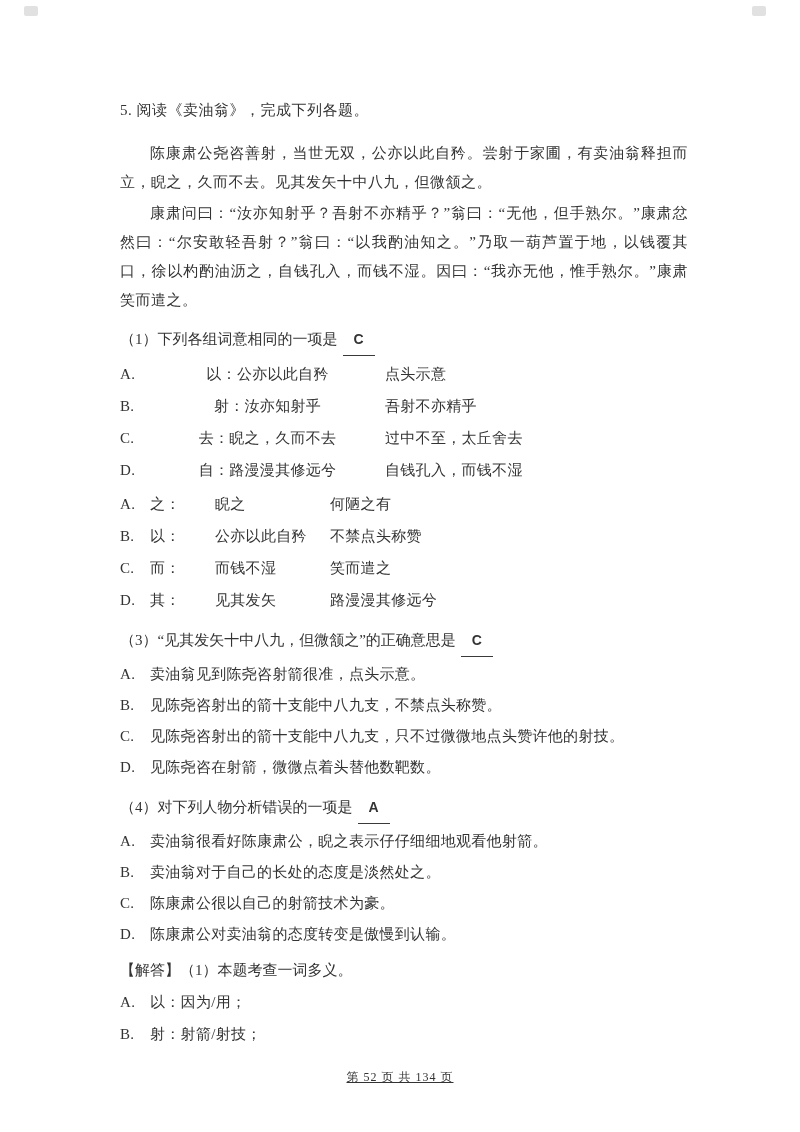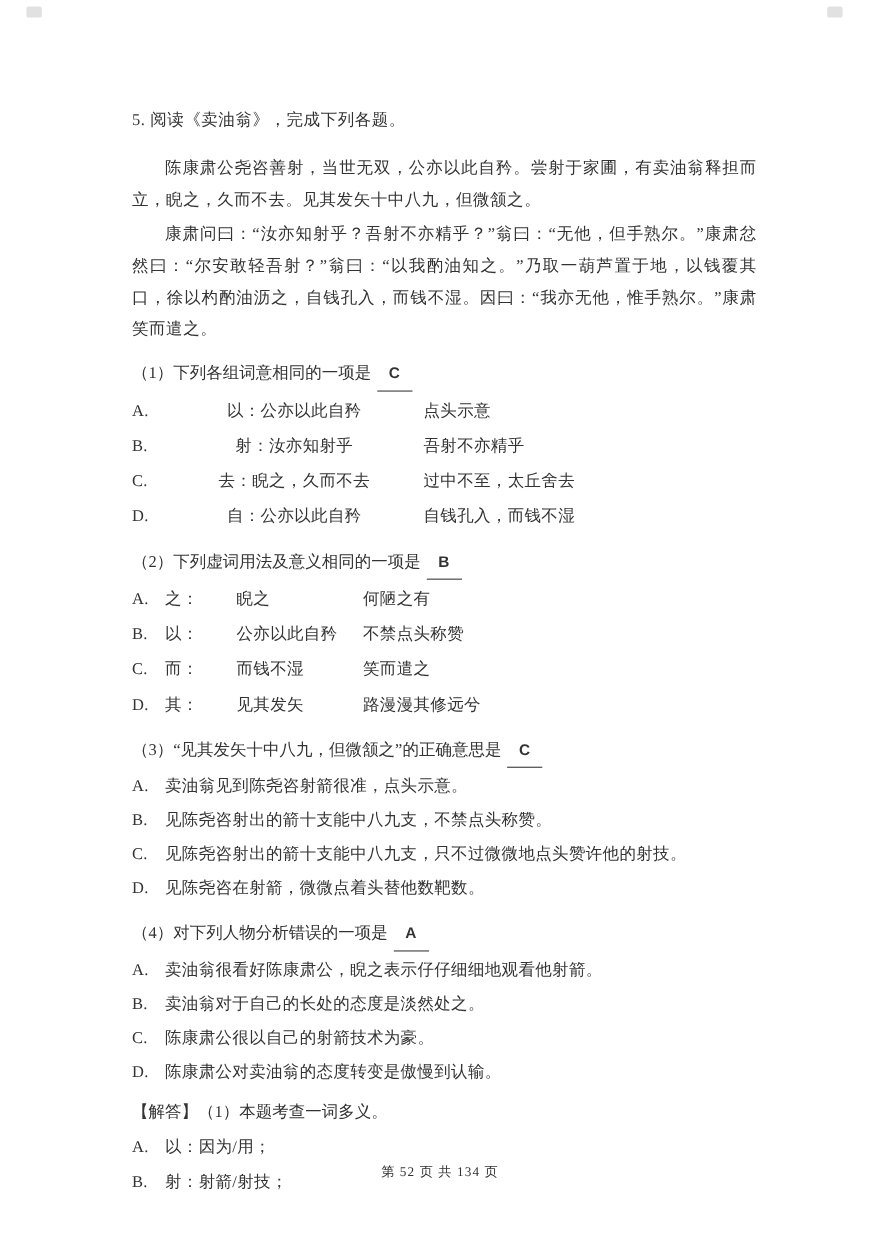--- a/index.html
+++ b/index.html
@@ -80,25 +80,26 @@
   .opt-row.sentence .txt { flex: 1; }
 
   .analysis { margin-top: 4px; }
   .analysis .header-row { line-height: 32px; }
   .analysis .opt-row { line-height: 32px; }
 
   .footer {
     position: absolute;
     left: 0;
     right: 0;
-    bottom: 58px;
+    bottom: 46px;
     text-align: center;
     font-size: 12px;
     color: #333;
     letter-spacing: 1px;
+    text-decoration: underline;
   }
 </style>
 </head>
 <body>
 
 <div class="scan-mark tl"></div>
 <div class="scan-mark tr"></div>
 
 <div class="page">
 
@@ -123,29 +124,26 @@
       <span class="pair-left">射：汝亦知射乎</span>
       <span class="pair-right">吾射不亦精乎</span>
     </div>
     <div class="opt-row pairs">
       <span class="lbl">C.</span>
       <span class="pair-left">去：睨之，久而不去</span>
       <span class="pair-right">过中不至，太丘舍去</span>
     </div>
     <div class="opt-row pairs">
       <span class="lbl">D.</span>
-      <span class="pair-left">自：公亦以此自矜</span>
+      <span class="pair-left">自：路漫漫其修远兮</span>
       <span class="pair-right">自钱孔入，而钱不湿</span>
     </div>
   </section>
 
   <section class="subq">
-    <div class="stem-row">
-      <span>（2）下列虚词用法及意义相同的一项是</span><span class="answer-blank">B</span>
-    </div>
     <div class="opt-row cols">
       <span class="lbl">A.</span>
       <span class="word">之：</span>
       <span class="lcol">睨之</span>
       <span class="rcol">何陋之有</span>
     </div>
     <div class="opt-row cols">
       <span class="lbl">B.</span>
       <span class="word">以：</span>
       <span class="lcol">公亦以此自矜</span>

